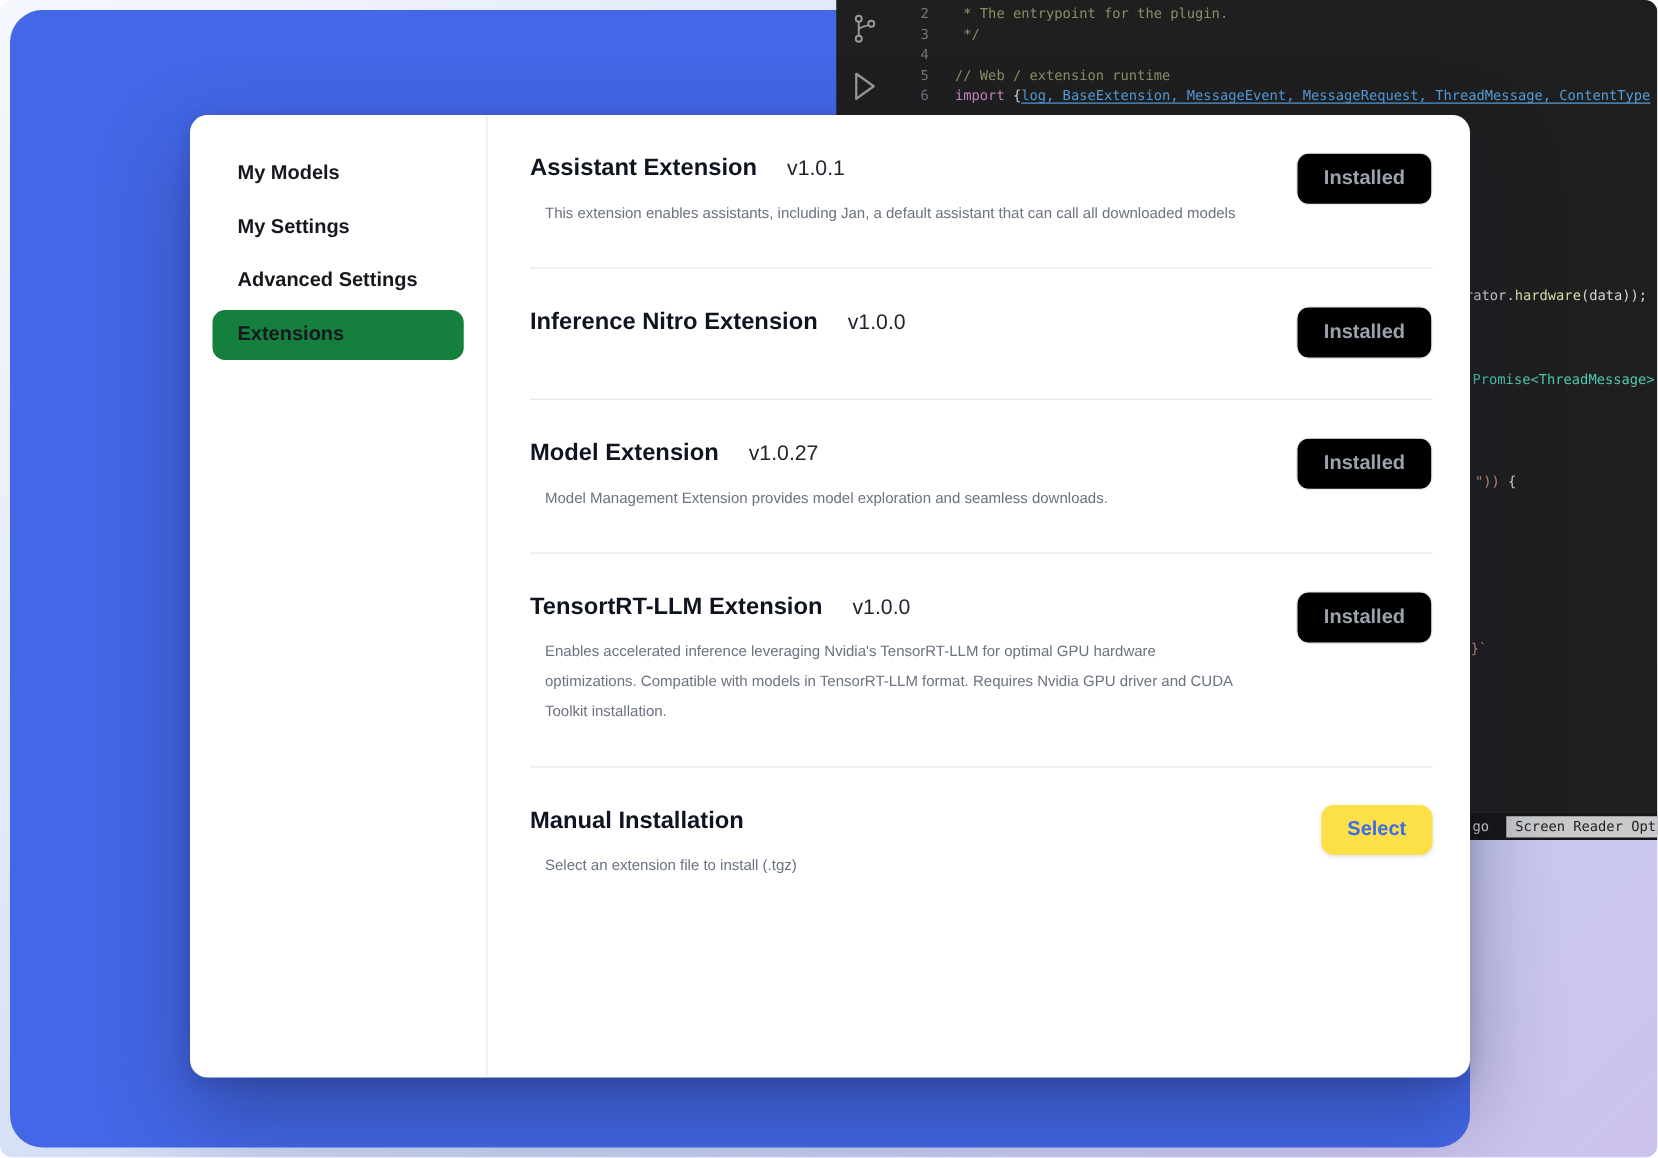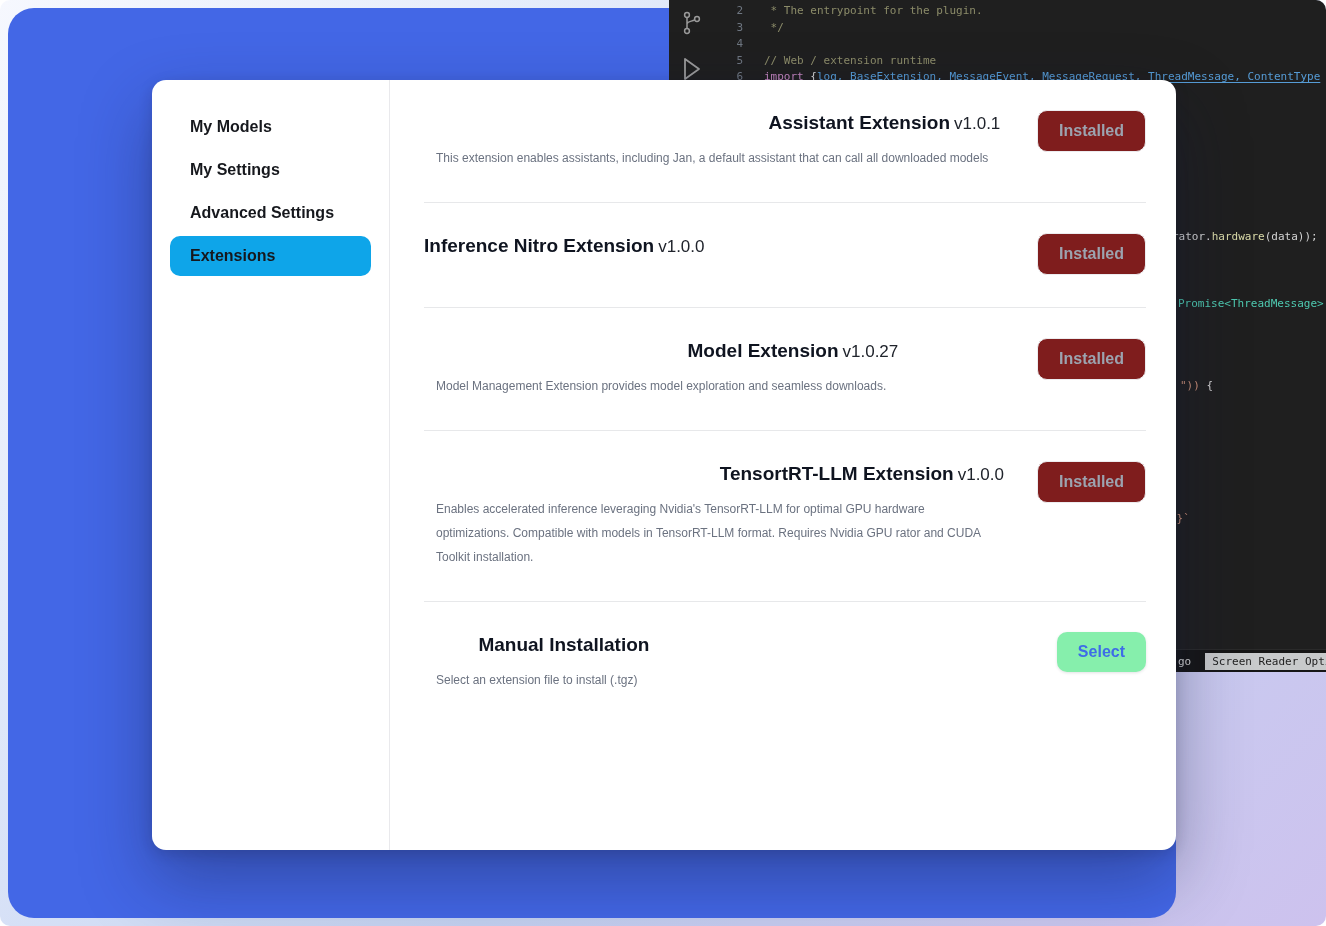--- a/index.html
+++ b/index.html
@@ -32,40 +32,40 @@
   .frag-2{top:296px;left:509px;color:#4ec9b0;}
   .frag-3{top:378px;left:511px;}
   .tok-string{color:#ce9178;}
   .frag-4{top:511px;left:501px;color:#ce9178;}
   .statusbar{position:absolute;left:0;right:0;bottom:0;height:22px;background:#161616;
              border-top:1px solid #2a2a2a;display:flex;align-items:center;padding-left:509px;
              font-size:11px;color:#d6d6d6;overflow:hidden;}
   .status-chip{margin-left:14px;background:#c8cacb;color:#1e1e1e;padding:2px 7px;white-space:nowrap;}
 
   
-  .card{position:absolute;left:152px;top:80px;width:1024px;height:770px;background:#ffffff;
+  .card{position:absolute;left:152px;top:92px;width:1024px;height:770px;background:#ffffff;
         border-radius:14px;box-shadow:0 30px 70px rgba(20,25,60,.38),0 4px 14px rgba(20,25,60,.18);
         display:flex;overflow:hidden;z-index:3;}
   .sidebar{width:238px;flex:none;border-right:1px solid #e9e9ec;padding-top:24px;box-sizing:border-box;}
   .side-item{margin:3px 18px;padding:11px 20px;border-radius:10px;font-size:16px;font-weight:600;
              color:#16181d;cursor:pointer;}
-  .side-item.active{background:#0ea5e9;}
+  .side-item.active{background:#15803d;}
   .content{flex:1;padding:0 30px 0 34px;box-sizing:border-box;overflow:hidden;}
   .ext-row{display:flex;justify-content:space-between;align-items:flex-start;padding:30px 0 32px;}
   .divider{height:1px;background:#e7e8ea;}
   .ext-info{max-width:580px;}
-  .ext-title-line{display:flex;align-items:baseline;gap:4px;justify-content:flex-end;}
+  .ext-title-line{display:flex;align-items:baseline;gap:24px;}
   .ext-name{margin:0;font-size:19px;line-height:26px;font-weight:700;color:#0f1420;}
   .ext-ver{font-size:17px;font-weight:500;color:#20242c;}
   .ext-desc{margin:10px 12px 0;font-size:12px;line-height:24px;color:#6b7280;}
   .link{color:#3672e4;text-decoration:none;cursor:pointer;}
   .btn{border:none;border-radius:10px;padding:11px 21px;font-size:16px;font-weight:600;
        font-family:"Liberation Sans",sans-serif;cursor:pointer;flex:none;}
-  .btn-installed{background:#7f1d1d;border:1px solid #ececef;color:#9ca3af;}
-  .btn-select{background:#86efac;color:#3e6ce7;box-shadow:0 1px 3px rgba(16,24,40,.12);}
+  .btn-installed{background:#000000;border:1px solid #ececef;color:#9ca3af;}
+  .btn-select{background:#fde047;color:#3e6ce7;box-shadow:0 1px 3px rgba(16,24,40,.12);}
 </style>
 </head>
 <body>
 
 <div class="stage">
 
   <div class="blue-panel"></div>
 
   <div class="editor">
     <div class="activity">
@@ -163,21 +163,21 @@
         <button class="btn btn-installed">Installed</button>
       </section>
       <div class="divider"></div>
 
       <section class="ext-row">
         <div class="ext-info">
           <div class="ext-title-line">
             <h3 class="ext-name">TensortRT-LLM Extension</h3>
             <span class="ext-ver">v1.0.0</span>
           </div>
-          <p class="ext-desc">Enables accelerated inference leveraging Nvidia's TensorRT-LLM for optimal GPU hardware optimizations. Compatible with models in TensorRT-LLM format. Requires Nvidia GPU rator and CUDA Toolkit installation.</p>
+          <p class="ext-desc">Enables accelerated inference leveraging Nvidia's TensorRT-LLM for optimal GPU hardware optimizations. Compatible with models in TensorRT-LLM format. Requires Nvidia GPU driver and CUDA Toolkit installation.</p>
         </div>
         <button class="btn btn-installed">Installed</button>
       </section>
       <div class="divider"></div>
 
       <section class="ext-row">
         <div class="ext-info">
           <div class="ext-title-line">
             <h3 class="ext-name">Manual Installation</h3>
           </div>

